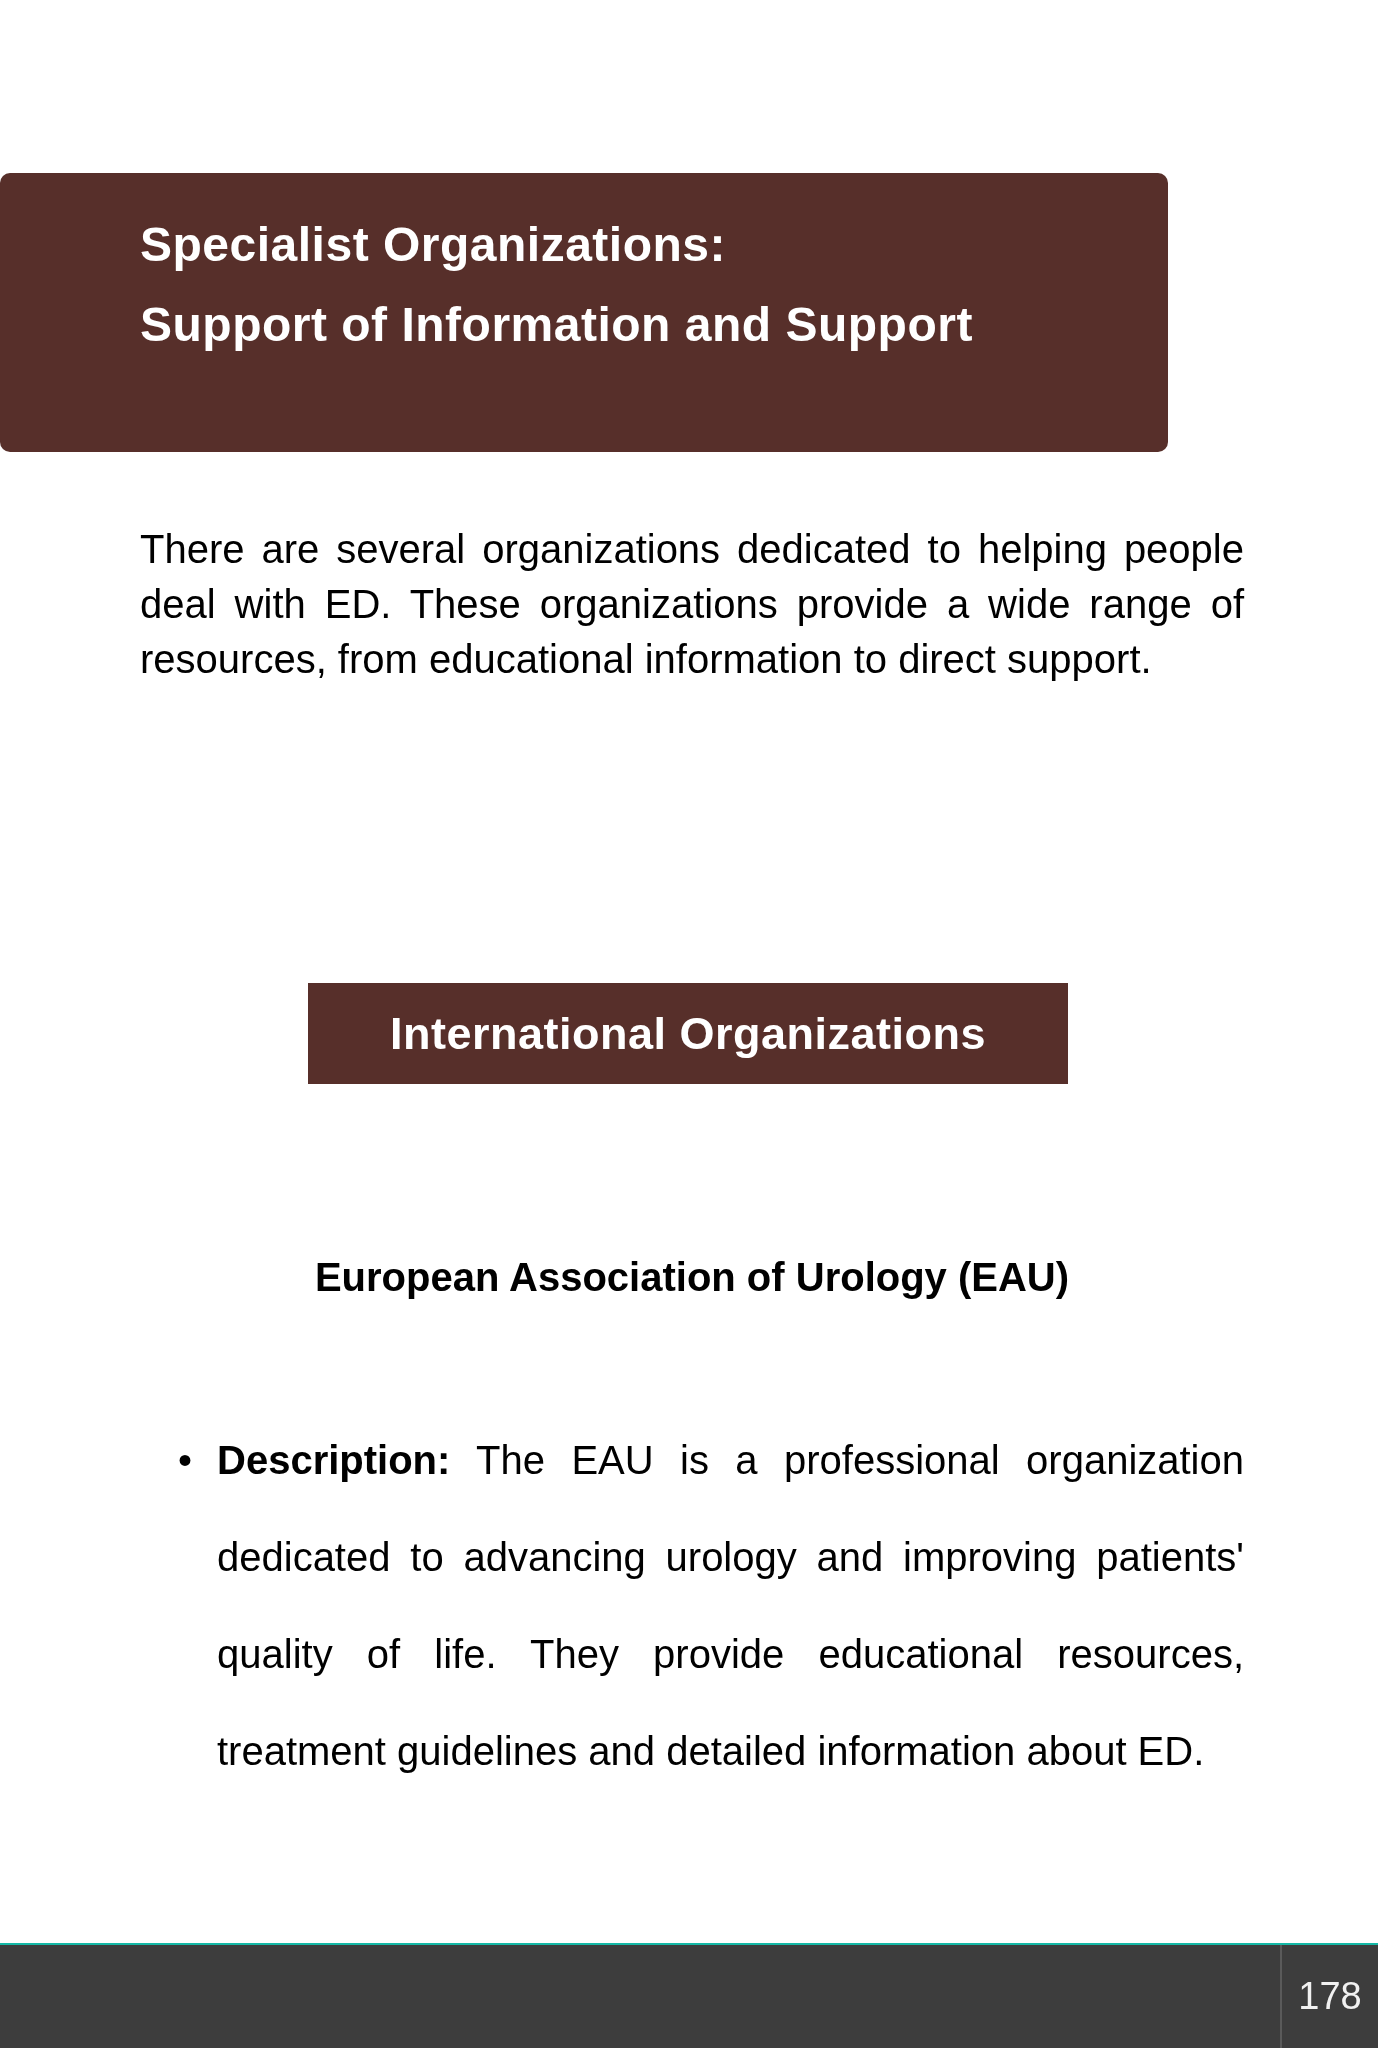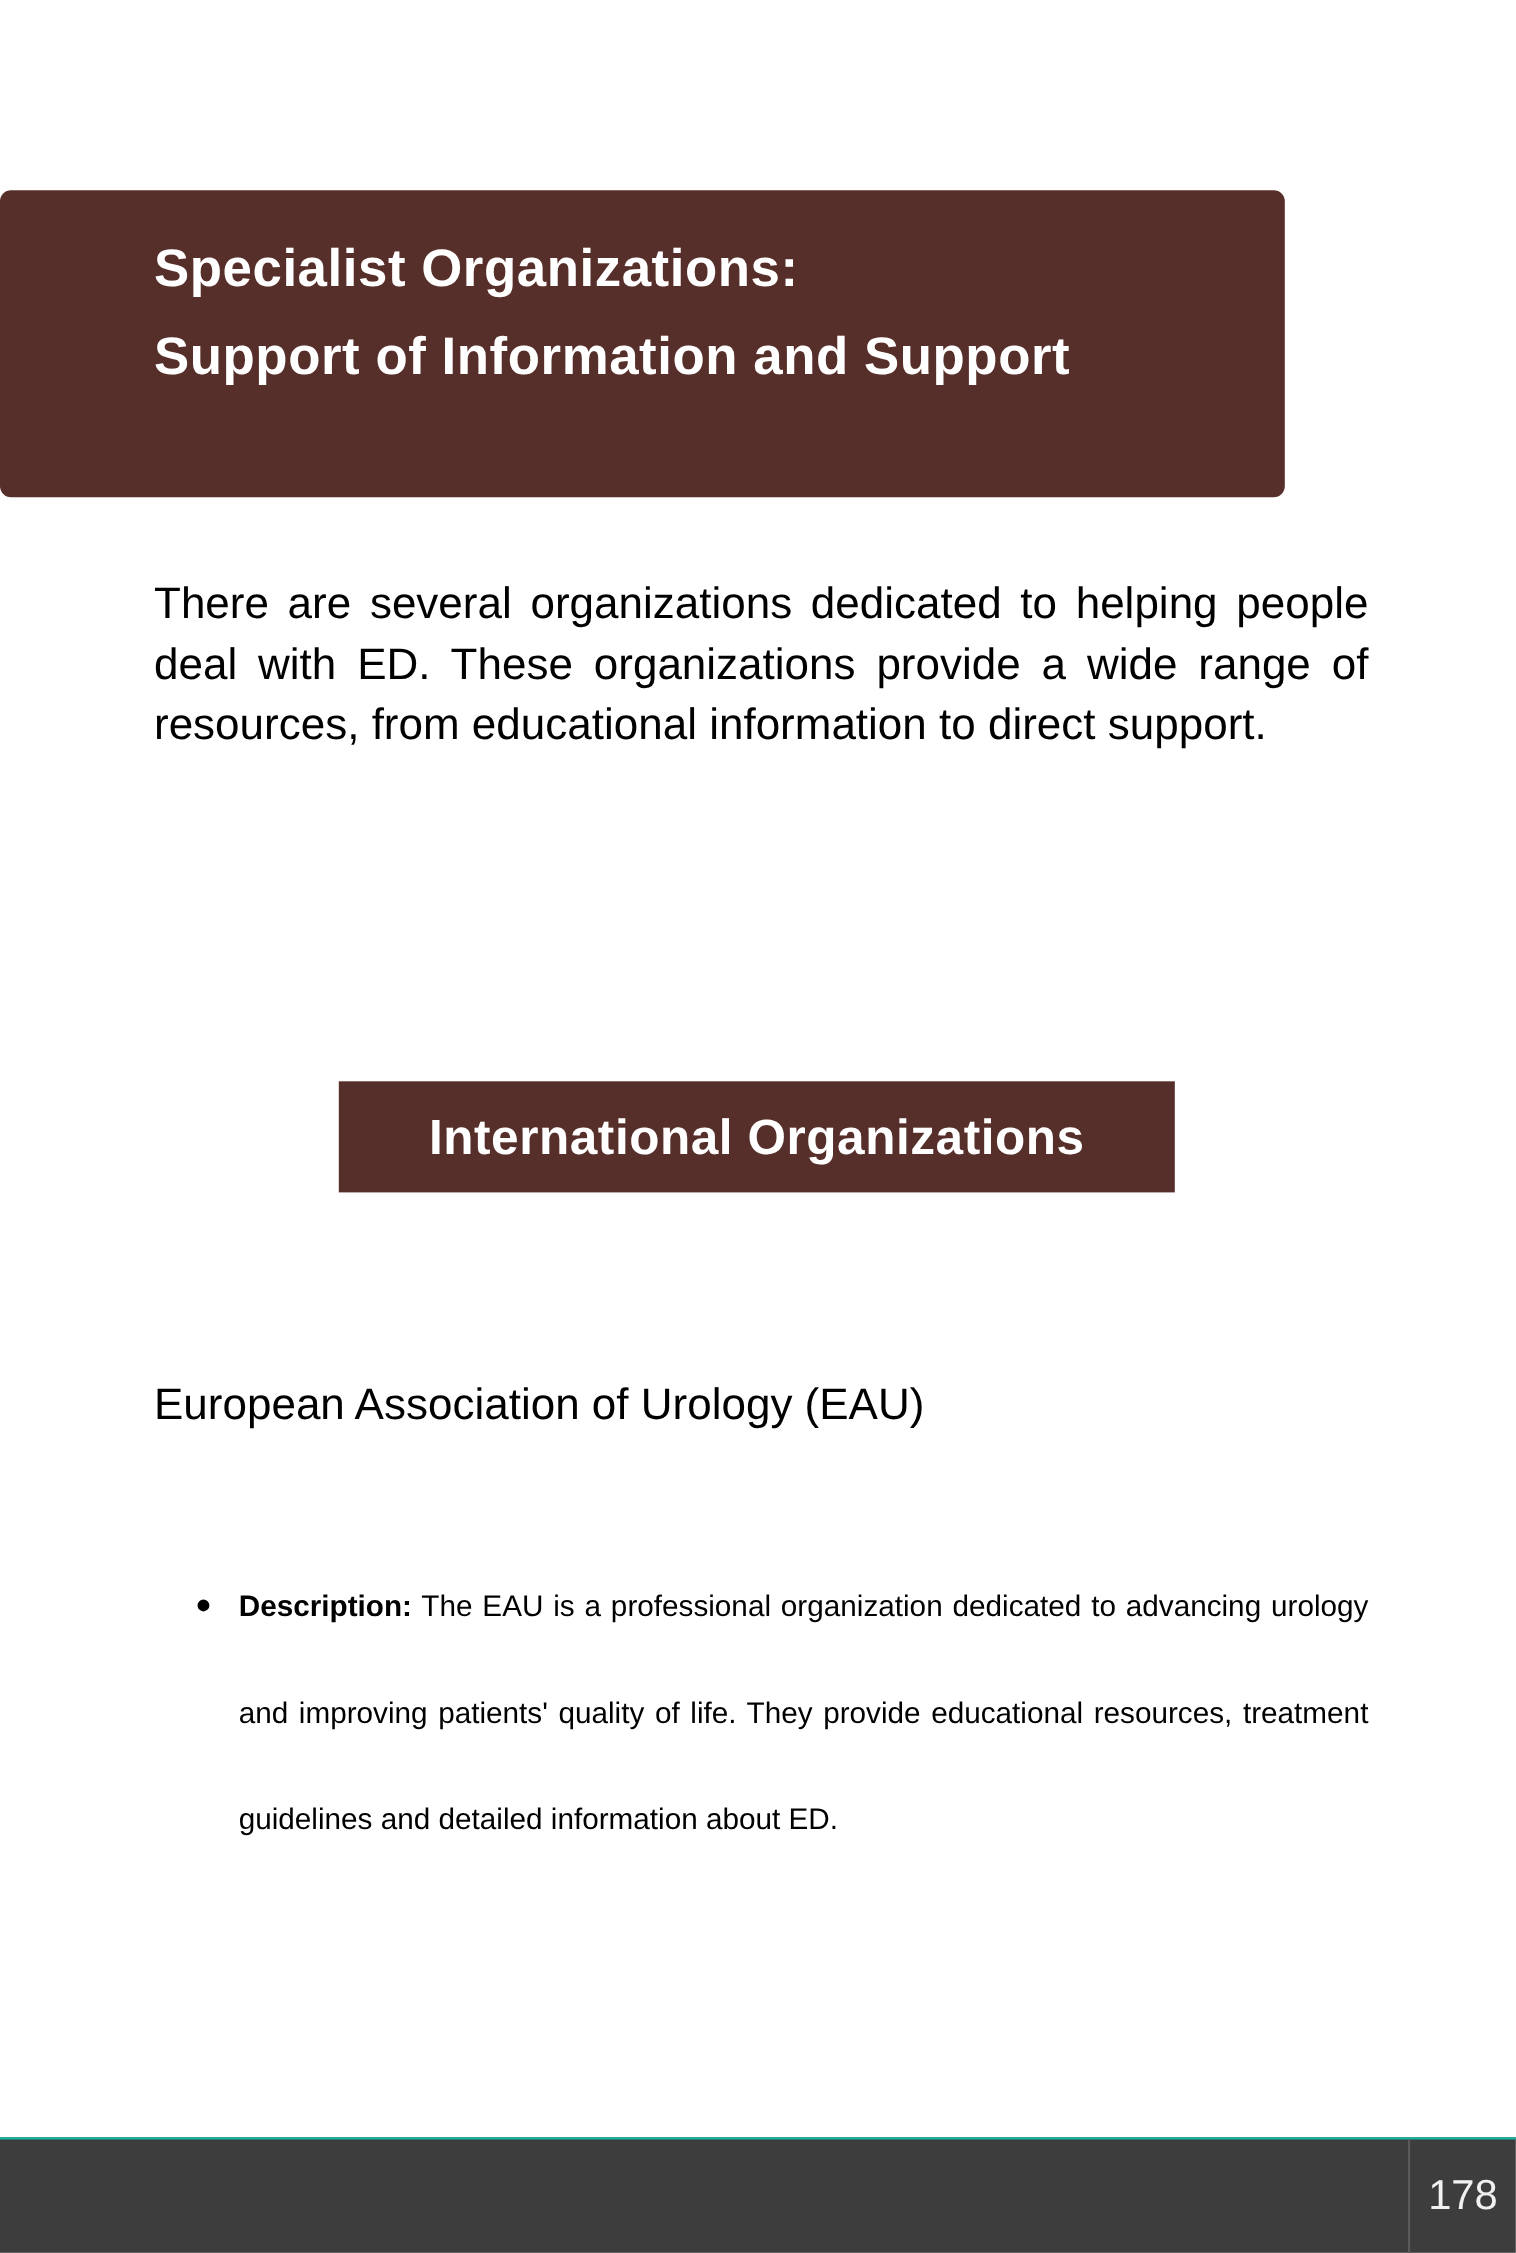--- a/index.html
+++ b/index.html
@@ -77,43 +77,44 @@
 
   
   .subsection-heading {
     position: absolute;
     left: 140px;
     top: 1252px;
     width: 1104px;
     margin: 0;
     color: var(--body-text, #000000);
     font-size: 40px;
-    font-weight: normal;
+    font-weight: bold;
     line-height: 50px;
+    text-align: center;
   }
 
   
   .bullet-item {
     position: absolute;
     left: 172px;
     top: 1412px;
     width: 1072px;
   }
   .bullet-marker {
     position: absolute;
     left: 6px;
     top: 0;
     font-size: 40px;
     line-height: 97px;
     color: var(--body-text, #000000);
   }
   .bullet-body {
     margin-left: 45px;
     color: var(--body-text, #000000);
-    font-size: 27px;
+    font-size: 40px;
     line-height: 97px;
     text-align: justify;
   }
   .bullet-label {
     font-weight: bold;
   }
 
   
   .footer-bar {
     position: absolute;

